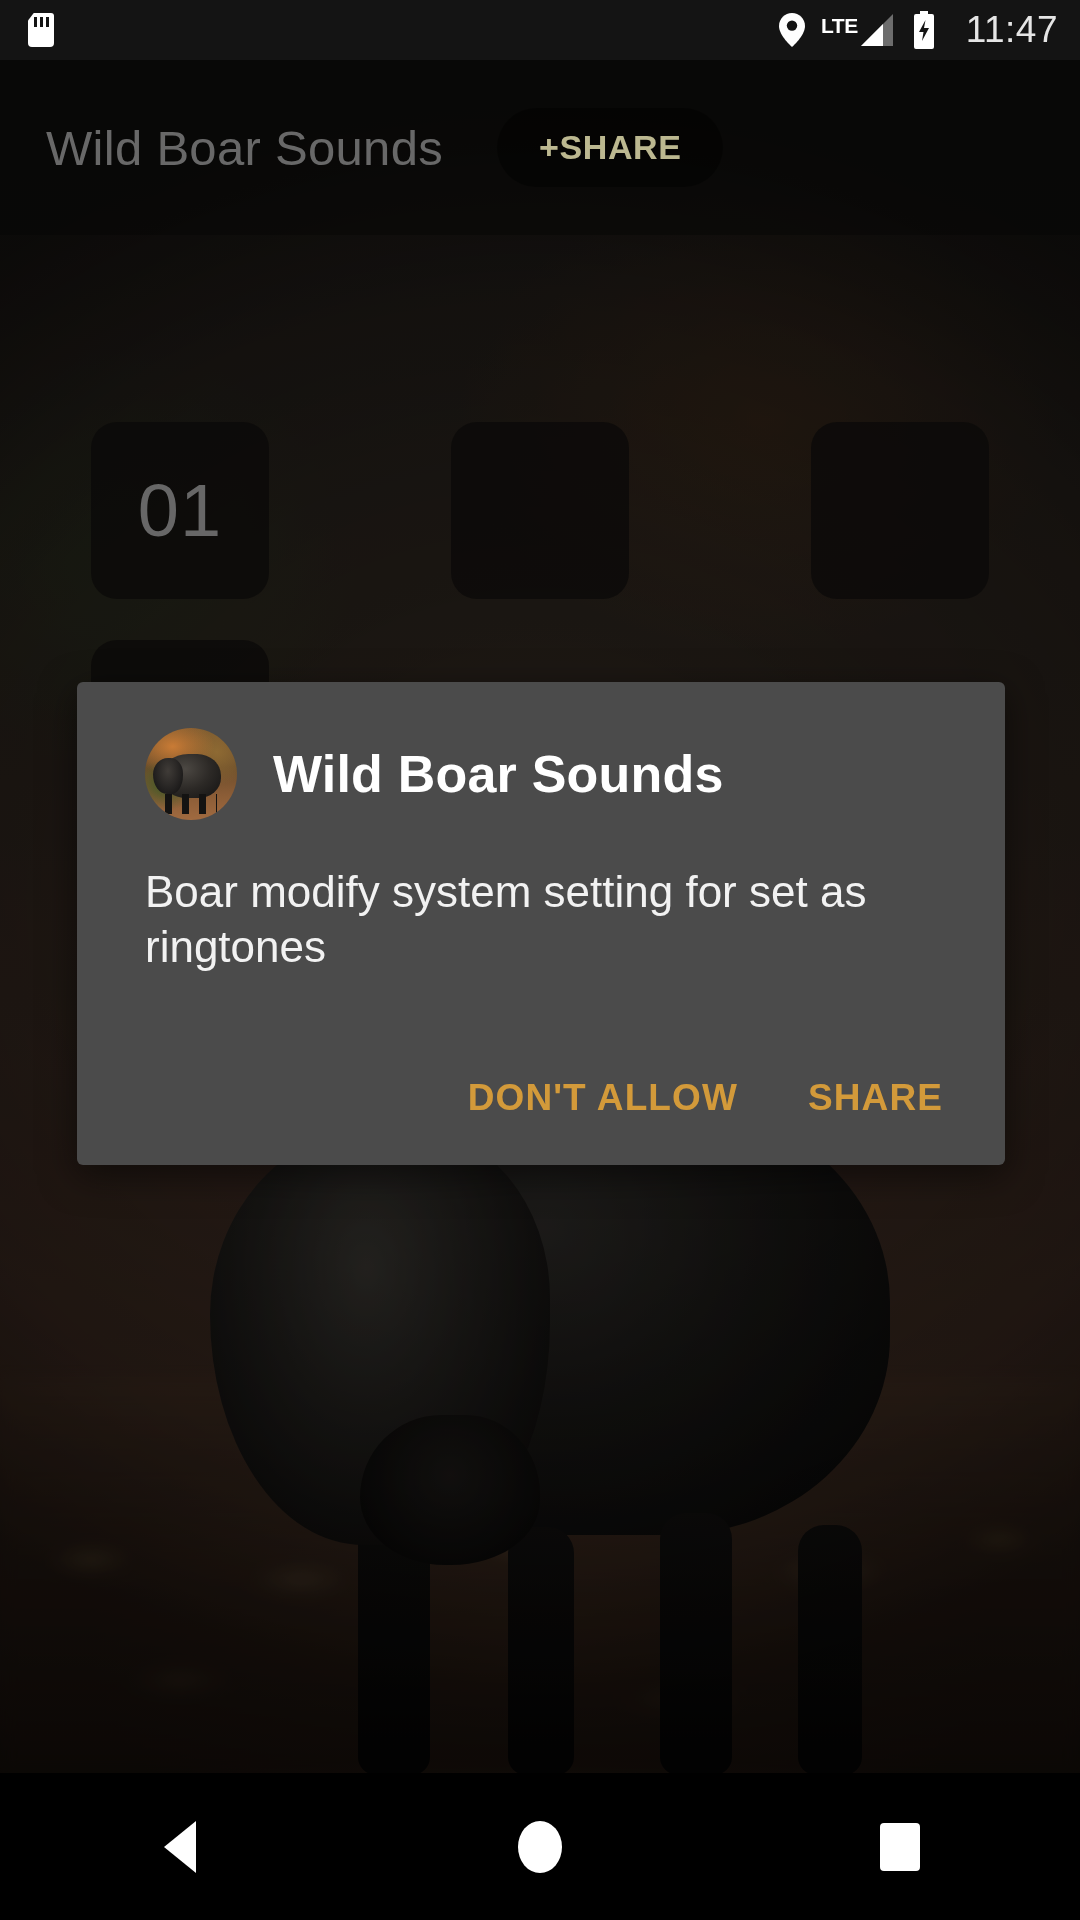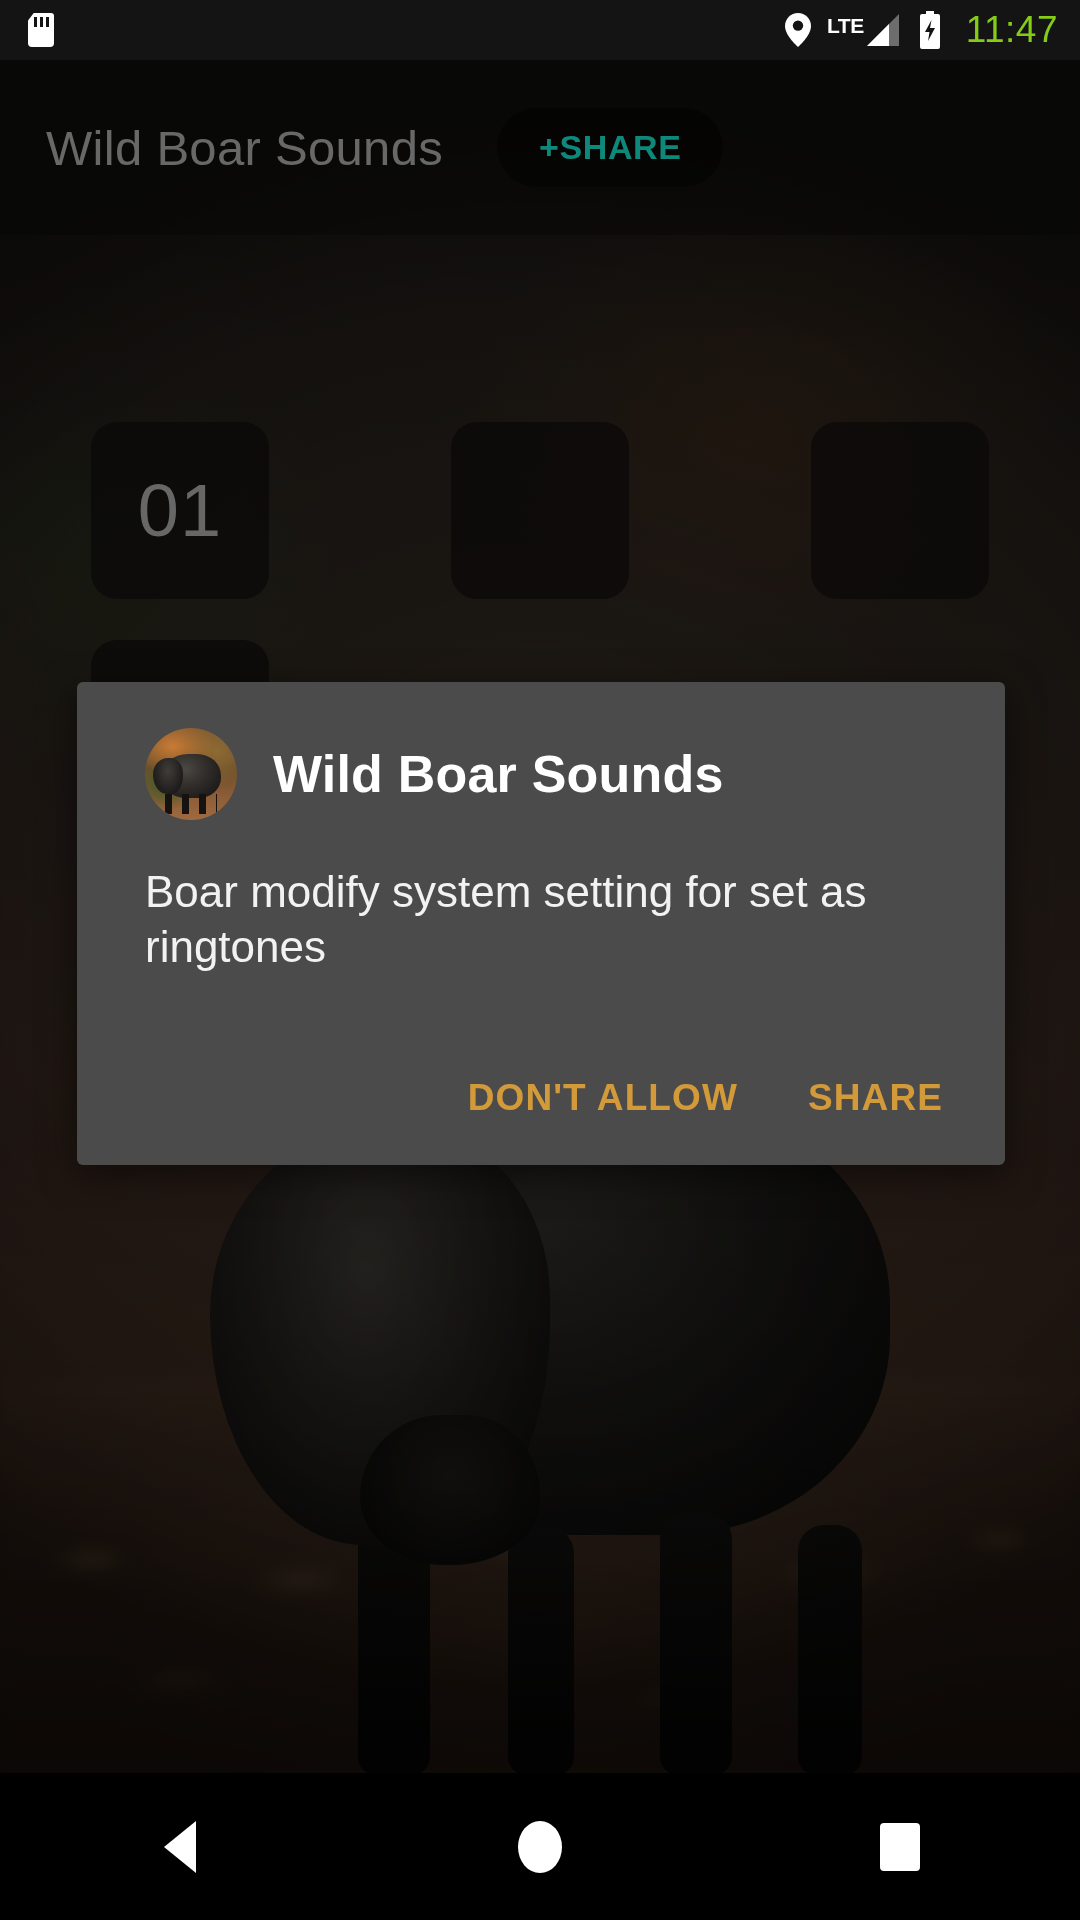--- a/index.html
+++ b/index.html
@@ -101,40 +101,40 @@
   }
   .loc-icon { width:26px; height:34px; }
   .lte-wrap { display:flex; align-items:flex-end; gap:2px; }
   .lte-text {
     color:#fff; font-size:21px; font-weight:bold; letter-spacing:-.5px;
     line-height:1; transform:translateY(-11px);
   }
   .sig-tri { width:34px; height:34px; position:relative; }
   .batt-icon { width:28px; height:38px; position:relative; }
   #clock {
-    color:#84cc16; font-size:37px; font-weight:400; letter-spacing:.5px;
-    margin-left:6px;
+    color:#e5e5e5; font-size:37px; font-weight:400; letter-spacing:.5px;
+    margin-left:12px;
   }
 
   
   #app-bar {
     position:absolute; left:0; top:60px; width:1080px; height:175px;
     display:flex; align-items:center; padding-left:46px;
     z-index:20;
     background:rgba(10,9,8,.52);
   }
   #app-title {
     color:#8d8d8d; font-size:49px; font-weight:400; letter-spacing:.3px;
   }
   #share-button {
     margin-left:54px;
     background:rgba(0,0,0,.42);
     border-radius:48px;
     padding:20px 42px;
-    color:#14b8a6; font-size:34px; font-weight:bold; letter-spacing:.6px;
+    color:#fef9c3; font-size:34px; font-weight:bold; letter-spacing:.6px;
   }
 
   
   #grid {
     position:absolute; left:0; top:422px; width:1080px;
     z-index:15;
     display:grid;
     grid-template-columns:repeat(3,1fr);
     justify-items:center;
     row-gap:41px;

